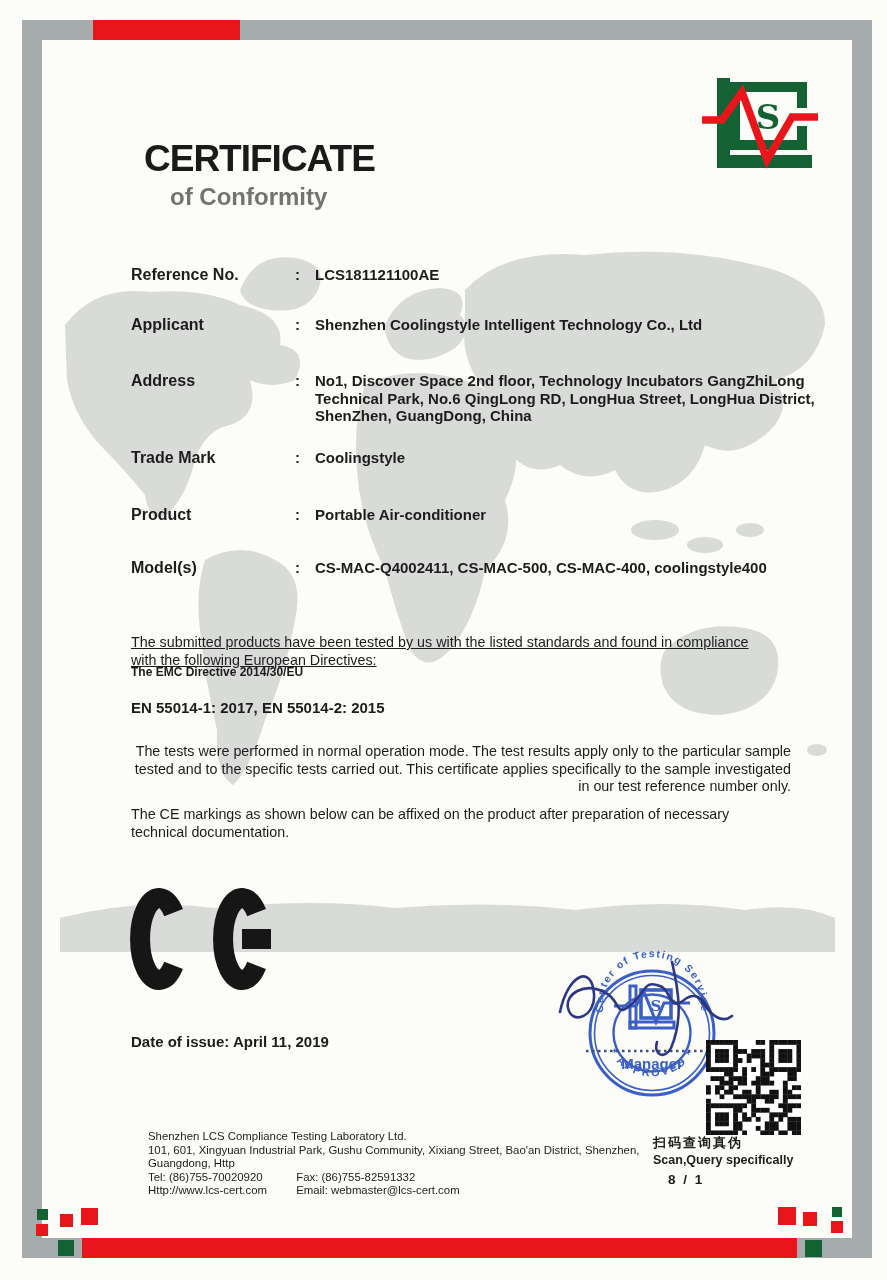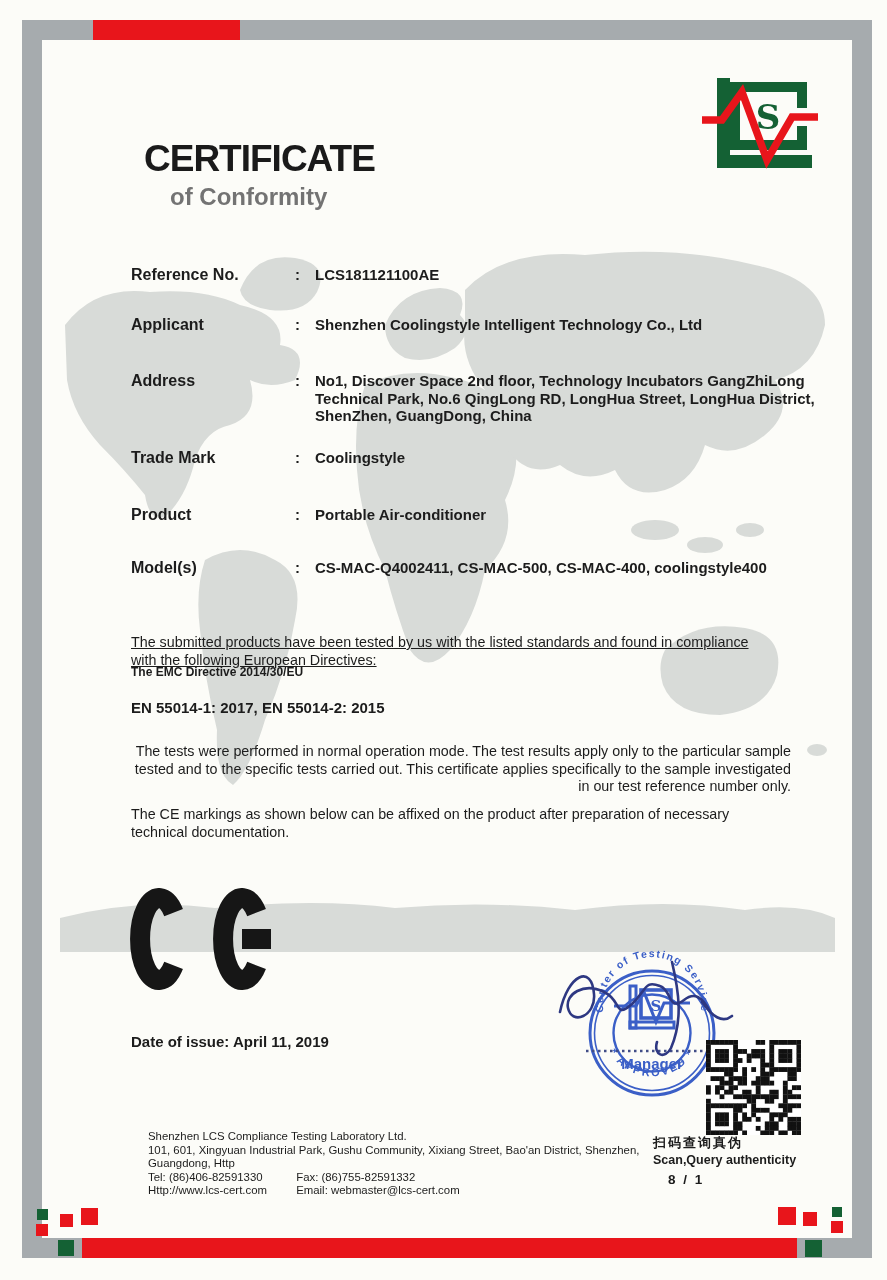--- a/index.html
+++ b/index.html
@@ -413,29 +413,29 @@
         <rect x="58.81" y="90.48" width="4.82" height="4.82"></rect>
         <rect x="63.33" y="90.48" width="4.82" height="4.82"></rect>
         <rect x="72.38" y="90.48" width="4.82" height="4.82"></rect>
         <rect x="76.90" y="90.48" width="4.82" height="4.82"></rect>
         <rect x="85.95" y="90.48" width="4.82" height="4.82"></rect>
         <rect x="90.48" y="90.48" width="4.82" height="4.82"></rect>
       </g>
   </svg>
   <div class="qr-captions">
     <div class="qr-zh">扫码查询真伪</div>
-    <div class="qr-en">Scan,Query authenticity</div>
+    <div class="qr-en">Scan,Query specifically</div>
   </div>
 
   <div class="footer">
     <div>Shenzhen LCS Compliance Testing Laboratory Ltd.</div>
     <div>101, 601, Xingyuan Industrial Park, Gushu Community, Xixiang Street, Bao'an District, Shenzhen,</div>
     <div>Guangdong, Http</div>
     <div class="cols">
-      <span class="c1">Tel: (86)406-82591330</span>
+      <span class="c1">Tel: (86)755-70020920</span>
       <span>Fax: (86)755-82591332</span>
     </div>
     <div class="cols">
       <span class="c1">Http://www.lcs-cert.com</span>
       <span>Email: webmaster@lcs-cert.com</span>
     </div>
   </div>
   <div class="page-num">8 / 1</div>
 
   <div class="bar bar-top"></div>

